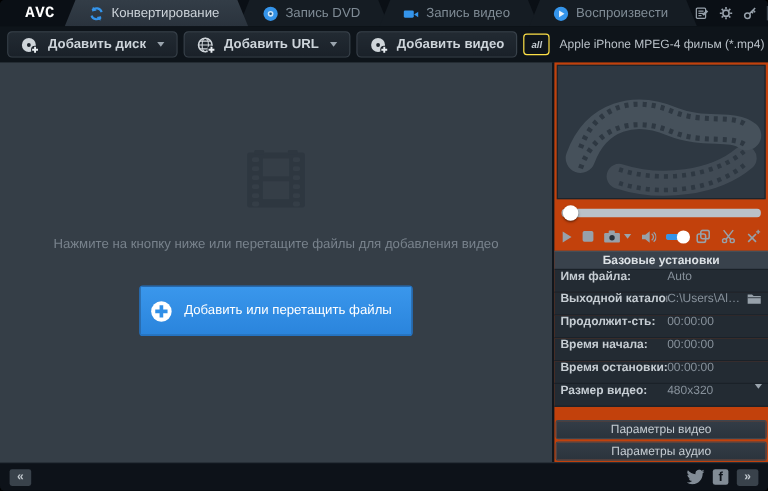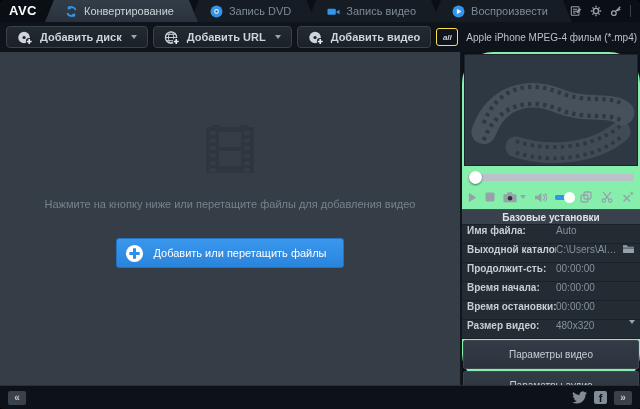--- a/index.html
+++ b/index.html
@@ -2,21 +2,21 @@
 <html><head>
 <meta charset="utf-8">
 <style>
   * { margin:0; padding:0; box-sizing:border-box; }
   html,body { background:#000; }
   body { font-family:"Liberation Sans","DejaVu Sans",sans-serif; }
   .window { width:640px; height:409px; background:#0c1118; display:flex; flex-direction:column; overflow:hidden; border-radius:4px; position:relative; }
 
   
   .titlebar { height:22px; background:#0a0f15; display:flex; align-items:stretch; flex:none; }
-  .logo { color:#fff; font-weight:800; font-size:13px; letter-spacing:.5px; padding:3px 8px 0 9px; }
+  .logo { color:#fff; font-weight:800; font-size:13px; letter-spacing:.5px; padding:3px 8px 0 21px;font-family:Liberation Mono, monospace; }
   .tabs { display:flex; align-items:stretch; flex:1; }
   .tab { display:flex; align-items:center; gap:6px; padding:0 24px 0 20px; margin-right:-8px; font-size:11px; color:#7f8b95;
          background:#151c23; clip-path:polygon(9px 0,calc(100% - 9px) 0,100% 100%,0 100%); cursor:default; white-space:nowrap; }
   .tab.active { background:linear-gradient(#333d47,#2a333d); color:#ccd3d9; z-index:2;align-items:center; }
   .ticon { width:13px; height:13px; display:inline-flex; flex:none; }
   .ticon svg { width:100%; height:100%; }
   .tb-icons { display:flex; align-items:center; gap:7px; padding:0 9px 0 6px; color:#97a1ab; }
   .tbi { width:13px; height:13px; display:inline-flex; align-items:center; justify-content:center; cursor:pointer; }
   .tbi svg { width:12px; height:12px; }
   .tbi.help { font-size:11px; font-weight:bold; color:#9aa4ad; }
@@ -31,47 +31,47 @@
   .tb-right { margin-left:auto; display:flex; align-items:center; gap:6px; }
   .all-badge { width:22px; height:18px; border:1px solid #fde047; border-radius:3px; color:#c3cad0; font-size:8px; font-weight:bold;
                display:flex; align-items:center; justify-content:center; font-style:italic; cursor:pointer; }
   .profile { display:flex; align-items:center; gap:6px; color:#b9c1c8; font-size:10px; cursor:pointer; padding:0 2px; white-space:nowrap; }
 
   
   .content { flex:1; display:flex; min-height:0; }
   .main { flex:1; background:#353e47; display:flex; flex-direction:column; align-items:center; border-right:2px solid #10161c; }
   .film-icon { margin-top:72px; }
   .drop-hint { margin-top:22px; color:#78828c; font-size:11px; }
-  .add-files { margin-top:28px; height:30px; display:flex; align-items:center; gap:9px; background:linear-gradient(#3a97ec,#2a84dc);
+  .add-files { margin-top:28px; height:42px; display:flex; align-items:center; gap:9px; background:linear-gradient(#3a97ec,#2a84dc);
                border:1px solid #2373c4; border-radius:3px; padding:0 16px 0 8px; color:#fff; font-size:11px; cursor:pointer; }
   .add-files svg { width:19px; height:19px; }
 
   
-  .panel { width:178px; background:#86efac; display:flex; flex-direction:column; flex:none;border-radius:31px; }
+  .panel { width:178px; background:#c2410c; display:flex; flex-direction:column; flex:none; }
   .preview { height:112px; margin:2px 2px 0 2px; background:#2e3842; border:1px solid #1d242b; display:flex; align-items:center; justify-content:center; flex:none; }
   .seek { position:relative; height:14px; margin:4px 6px 0 6px; flex:none; cursor:pointer; }
   .seek-track { position:absolute; top:4px; left:0; right:0; height:7px; background:#bac1c8; border-radius:3px; }
   .seek-handle { position:absolute; top:0.5px; left:1px; width:13px; height:13px; background:#fff; border-radius:50%; box-shadow:0 1px 2px rgba(0,0,0,.5); }
   .controls { height:20px; margin:3px 6px 2px 6px; display:flex; align-items:center; gap:8px; color:#97a1aa; flex:none; }
   .cicon { display:inline-flex; align-items:center; cursor:pointer; }
   .cicon svg { display:block; }
   .vol { position:relative; width:58px; height:11px; cursor:pointer; }
   .vol-track { position:absolute; top:3px; left:0; right:0; height:5px; background:#8d959d; border-radius:2px; }
   .vol-fill { position:absolute; top:3px; left:0; width:60%; height:5px; background:#3494ea; border-radius:2px; }
   .vol-handle { position:absolute; top:0; left:54%; width:11px; height:11px; background:#fff; border-radius:50%; }
   .ctrl-right { margin-left:auto; display:flex; align-items:center; gap:9px; }
 
   .sheader { height:16px; background:#39424c; color:#dde2e6; font-size:10px; font-weight:bold; display:flex; align-items:center; justify-content:center; flex:none; border-top:1px solid #454e57; border-bottom:1px solid #1a2128; }
   .srow { height:19px; background:#232b33; border-bottom:1px solid #1a2128; display:flex; align-items:flex-start; padding:0 5px; font-size:10px; flex:none; }
   .slabel { width:89px; color:#c6cdd3; font-weight:bold; flex:none; overflow:hidden; white-space:nowrap; }
   .svalue { color:#87919b; flex:1; overflow:hidden; white-space:nowrap; text-overflow:ellipsis; }
   .srow .caret { margin-left:auto; }
   .folder-btn { margin-left:2px; color:#97a1aa; display:inline-flex; cursor:pointer; flex:none; }
   .spacer { flex:1; }
-  .param-btn { height:29px; margin:1px 1px 1px 1px; background:linear-gradient(#333c46,#2b343d); border:1px solid #3d454e; border-radius:2px;
+  .param-btn { height:16px; margin:1px 1px 1px 1px; background:linear-gradient(#333c46,#2b343d); border:1px solid #3d454e; border-radius:2px;
                color:#c6cdd3; font-size:10px; display:flex; align-items:center; justify-content:center; cursor:pointer; flex:none; }
 
   
   .bottombar { height:24px; background:#0d1219; border-top:1px solid #272f37; display:flex; align-items:center; padding:0 8px; gap:7px; flex:none; }
   .nav-btn { width:18px; height:14px; background:#39424b; border-radius:2px; color:#c3cad0; font-size:10px; font-weight:bold;
              display:flex; align-items:center; justify-content:center; line-height:1; cursor:pointer; }
   .bb-spacer { flex:1; }
   .social { color:#828c96; display:inline-flex; cursor:pointer; }
   .fb-badge { width:13px; height:13px; background:#828c96; border-radius:2px; color:#0d1219; font-size:11px; font-weight:bold;
               display:flex; align-items:flex-end; justify-content:center; line-height:1; overflow:hidden; cursor:pointer; }

